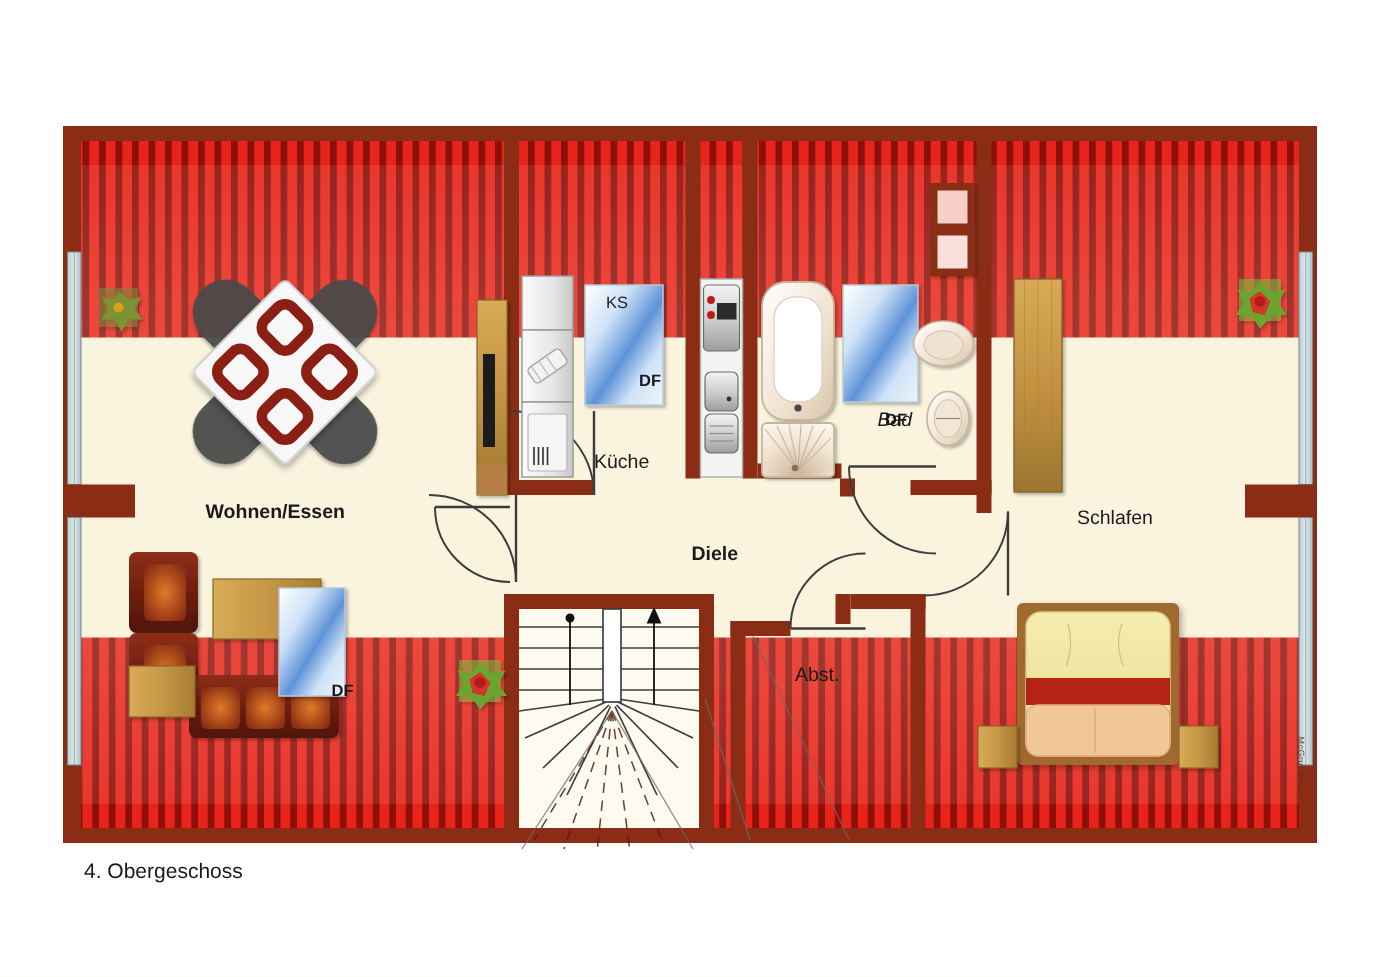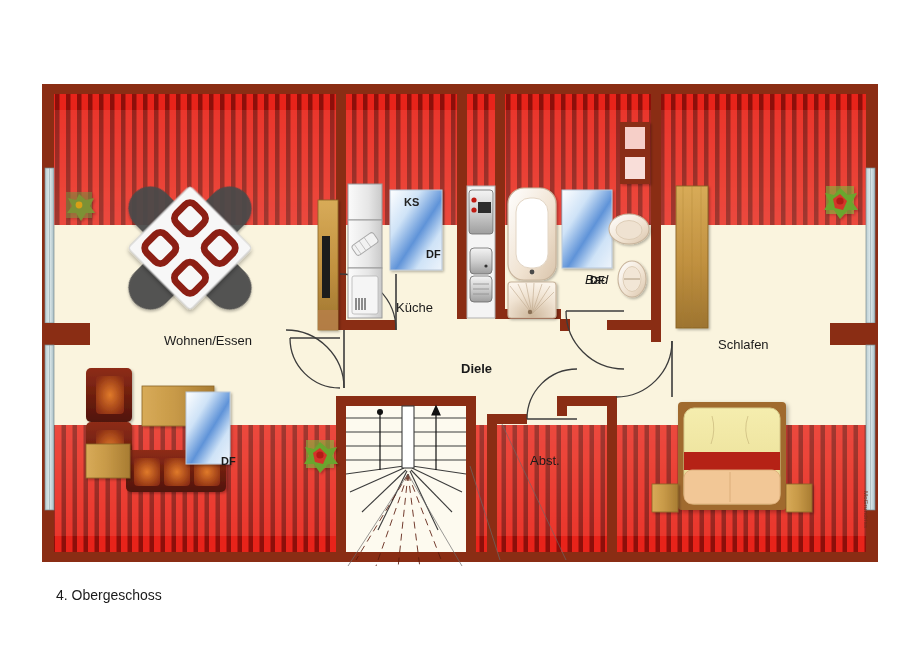--- a/index.html
+++ b/index.html
@@ -4,22 +4,22 @@
 <style>
   html,body{margin:0;padding:0;background:#ffffff;}
   body{width:920px;height:651px;position:relative;overflow:hidden;
        font-family:"Liberation Sans",sans-serif;}
 
   #plan{position:absolute;left:0;top:0;width:920px;height:651px;}
 
   .lbl{position:absolute;color:#1a1a1a;font-size:13px;white-space:nowrap;
        font-family:"Liberation Sans",sans-serif;}
   .lbl.small{font-size:11px;font-weight:bold;}
-  .lbl.ks{font-size:11px;font-weight:bold;color:#222;padding-left:46px;}
-  .floor-label{position:absolute;left:56px;top:572px;font-size:14px;color:#1a1a1a;margin-top:15px;}
+  .lbl.ks{font-size:11px;font-weight:normal;color:#222;padding-left:46px;}
+  .floor-label{position:absolute;left:56px;top:572px;font-size:14px;color:#1a1a1a;}
   .wm{position:absolute;left:860px;top:484px;width:12px;height:52px;
       font-size:6px;color:#6b2a18;letter-spacing:.3px;
       writing-mode:vertical-rl;text-orientation:mixed;
       display:flex;align-items:center;justify-content:center;opacity:.85;}
 </style>
 </head>
 <body>
 
 <svg id="plan" viewBox="0 0 920 651" xmlns="http://www.w3.org/2000/svg">
 
@@ -402,26 +402,26 @@
   </g>
   <g filter="url(#shS)">
     <rect x="826" y="186" width="28" height="28" fill="#7fbf3f" opacity="0.55"></rect>
     <path d="M840 188 l8 7 9 -2 -5 9 6 8 -10 0 -8 9 -6 -9 -10 0 5 -8 -4 -9 9 2 z" fill="#6aa62e"></path>
     <path d="M840 194 l7 7 -4 9 -8 -2 -2 -9 z" fill="#d4342a"></path>
     <circle cx="840" cy="201" r="3.6" fill="#b31f16"></circle>
   </g>
 
 </svg>
 
-<div class="lbl" style="left:164px;top:333px;">Wohnen/Essen</div>
+<div class="lbl" style="left:137px;top:333px;font-weight:bold;">Wohnen/Essen</div>
 <div class="lbl" style="left:396px;top:300px;">Küche</div>
 <div class="lbl" style="left:585px;top:272px;font-style:italic;">Bad</div>
 <div class="lbl" style="left:718px;top:337px;">Schlafen</div>
 <div class="lbl" style="left:461px;top:361px;font-weight:bold;">Diele</div>
-<div class="lbl" style="left:530px;top:453px;">Abst.</div>
+<div class="lbl" style="left:530px;top:442px;">Abst.</div>
 
 <div class="lbl small" style="left:426px;top:248px;">DF</div>
 <div class="lbl small" style="left:590px;top:274px;">DF</div>
 <div class="lbl small" style="left:221px;top:455px;">DF</div>
 <div class="lbl ks" style="left:358px;top:196px;">KS</div>
 
 <div class="floor-label">4. Obergeschoss</div>
 <div class="wm">McGrundriss</div>
 
 </body></html>

